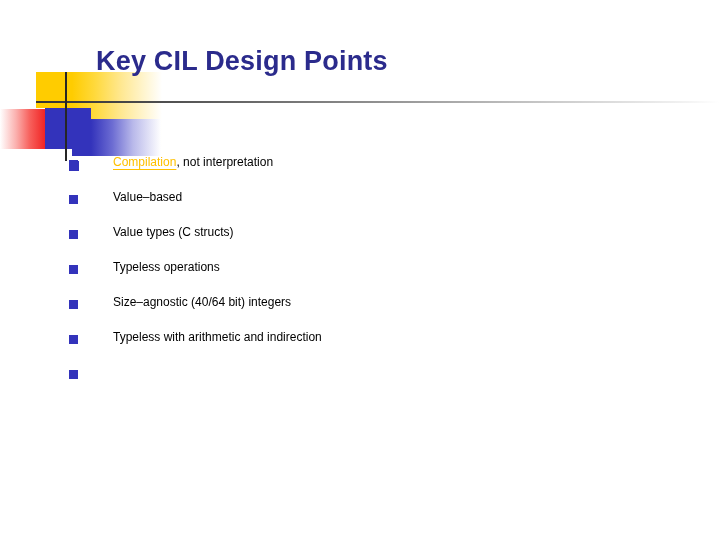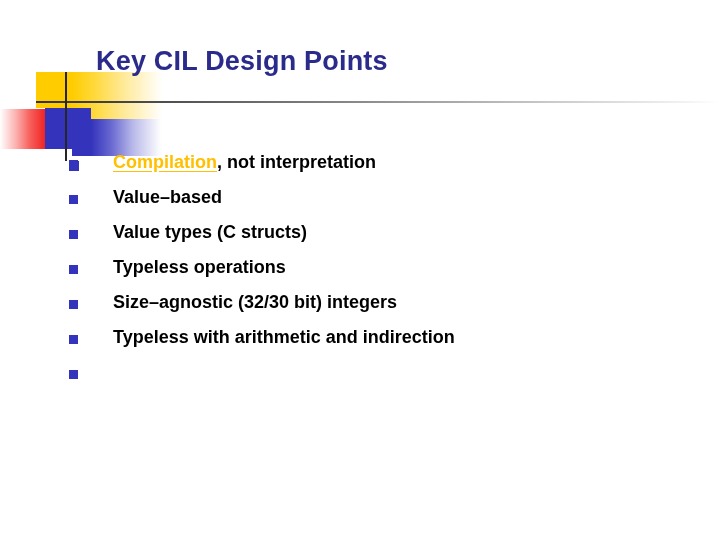--- a/index.html
+++ b/index.html
@@ -101,22 +101,22 @@
   }
   .bullet-marker {
     position: absolute;
     left: 69px; top: 12px;
     width: 9px; height: 9px;
     background: #3333BB;
   }
   .bullet-text {
     position: absolute;
     left: 113px; top: 0px;
-    font-size: 18px;
-    font-weight: bold;
+    font-size: 12px;
+    font-weight: normal;
     color: #000000;
     white-space: nowrap;
     line-height: 28px;
   }
   .link-text {
     color: #FFC000;
     text-decoration: underline;
     text-decoration-color: #FFC000;
     text-underline-offset: 3px;
     cursor: pointer;
@@ -158,21 +158,21 @@
       <span class="bullet-text">Value types (C structs)</span>
     </div>
 
     <div class="bullet-row">
       <span class="bullet-marker"></span>
       <span class="bullet-text">Typeless operations</span>
     </div>
 
     <div class="bullet-row">
       <span class="bullet-marker"></span>
-      <span class="bullet-text">Size–agnostic (32/30 bit) integers</span>
+      <span class="bullet-text">Size–agnostic (40/64 bit) integers</span>
     </div>
 
     <div class="bullet-row">
       <span class="bullet-marker"></span>
       <span class="bullet-text">Typeless with arithmetic and indirection</span>
     </div>
 
     <div class="bullet-row">
       <span class="bullet-marker"></span>
     </div>

